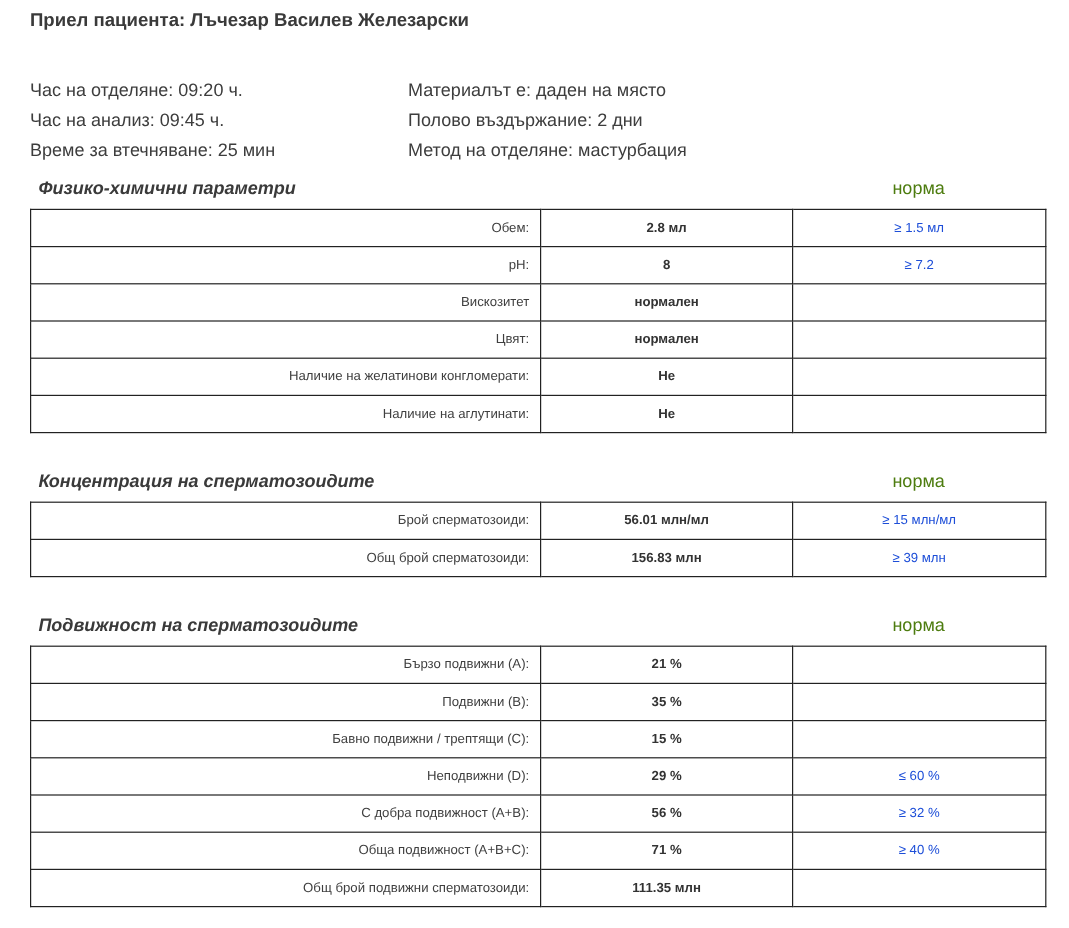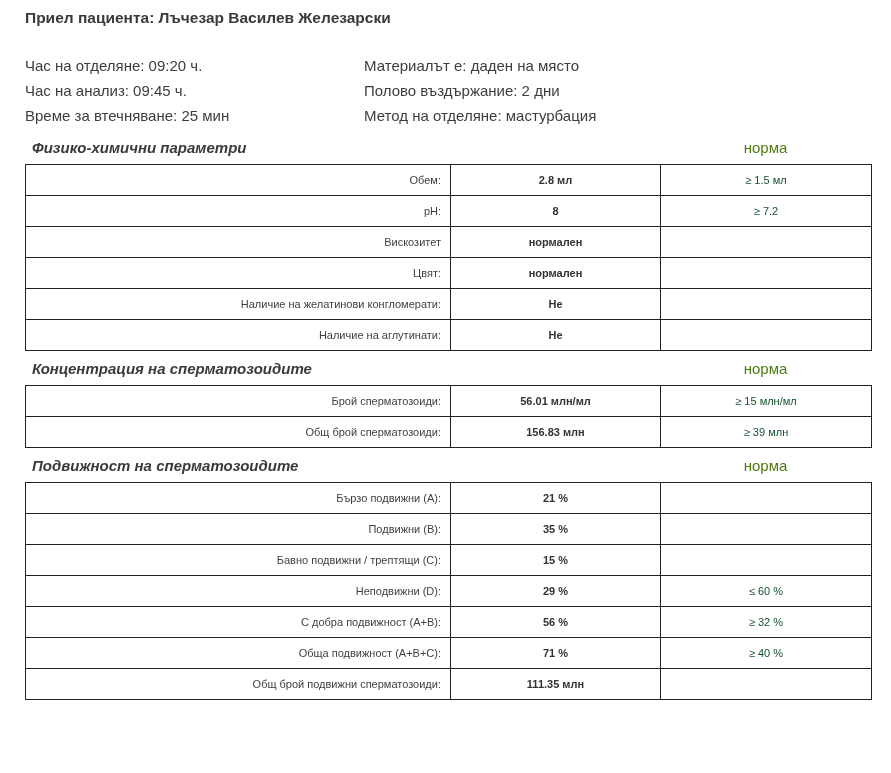--- a/index.html
+++ b/index.html
@@ -14,30 +14,29 @@
 
   .title {
     font-size: 15.5px;
     font-weight: bold;
     color: #3a3a3a;
   }
 
   .info {
     display: grid;
     grid-template-columns: 315px 1fr;
-    margin-top: 26px;
-    gap: 24px;
+    margin-top: 36px;
   }
   .info-line {
     font-size: 15px;
     line-height: 25px;
     white-space: nowrap;
   }
 
-  section { margin-top: 8px; }
+  section { margin-top: 31px; }
   section.first { margin-top: 10px; }
 
   .sec-head {
     position: relative;
     height: 19px;
     margin-bottom: 7px;
   }
   .sec-head h2 {
     font-size: 15px;
     font-weight: bold;
@@ -68,21 +67,21 @@
   td {
     border: 1.5px solid #222222;
     height: 31px;
     font-size: 11px;
     vertical-align: middle;
     overflow: hidden;
     white-space: nowrap;
   }
   td.lbl { width: 425px; text-align: right; padding-right: 9px; color: #3f3f3f; }
   td.val { width: 210px; text-align: center; font-weight: bold; color: #333333; }
-  td.nrm { width: 211px; text-align: center; color: #14532d; }
+  td.nrm { width: 211px; text-align: center; color: #1d4ed8; }
 </style>
 </head>
 <body>
 
 <div class="page">
 
   <h1 class="title">Приел пациента: Лъчезар Василев Железарски</h1>
 
   <div class="info">
     <div class="info-col">

